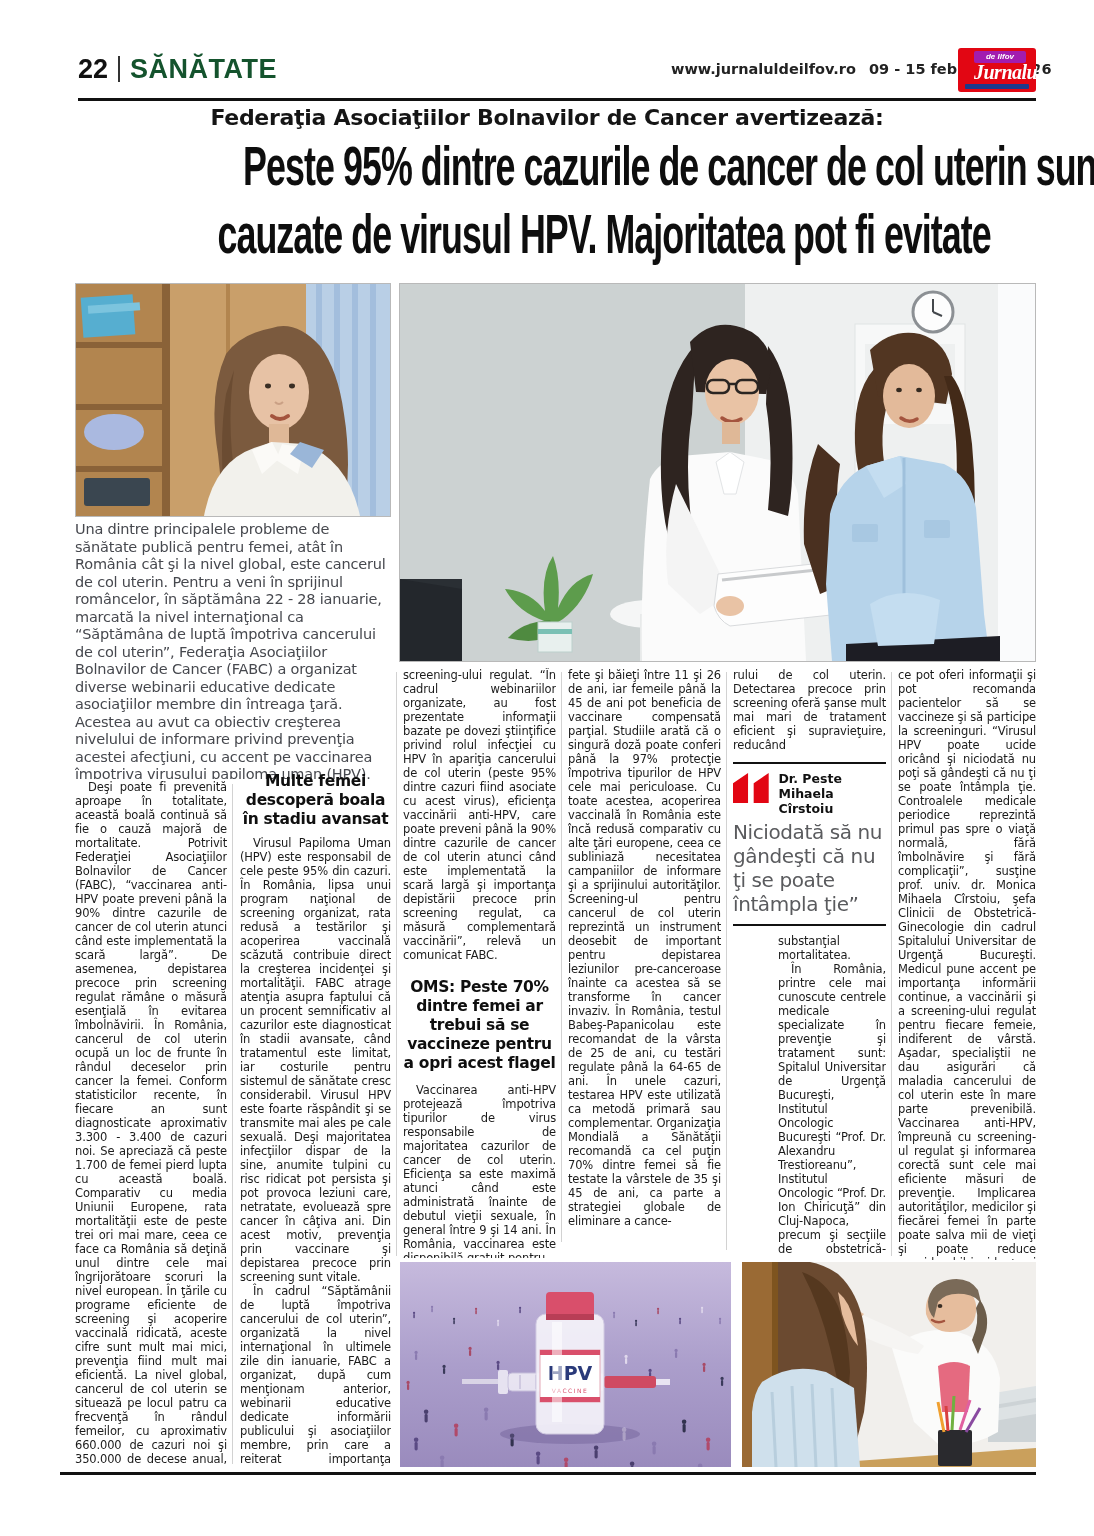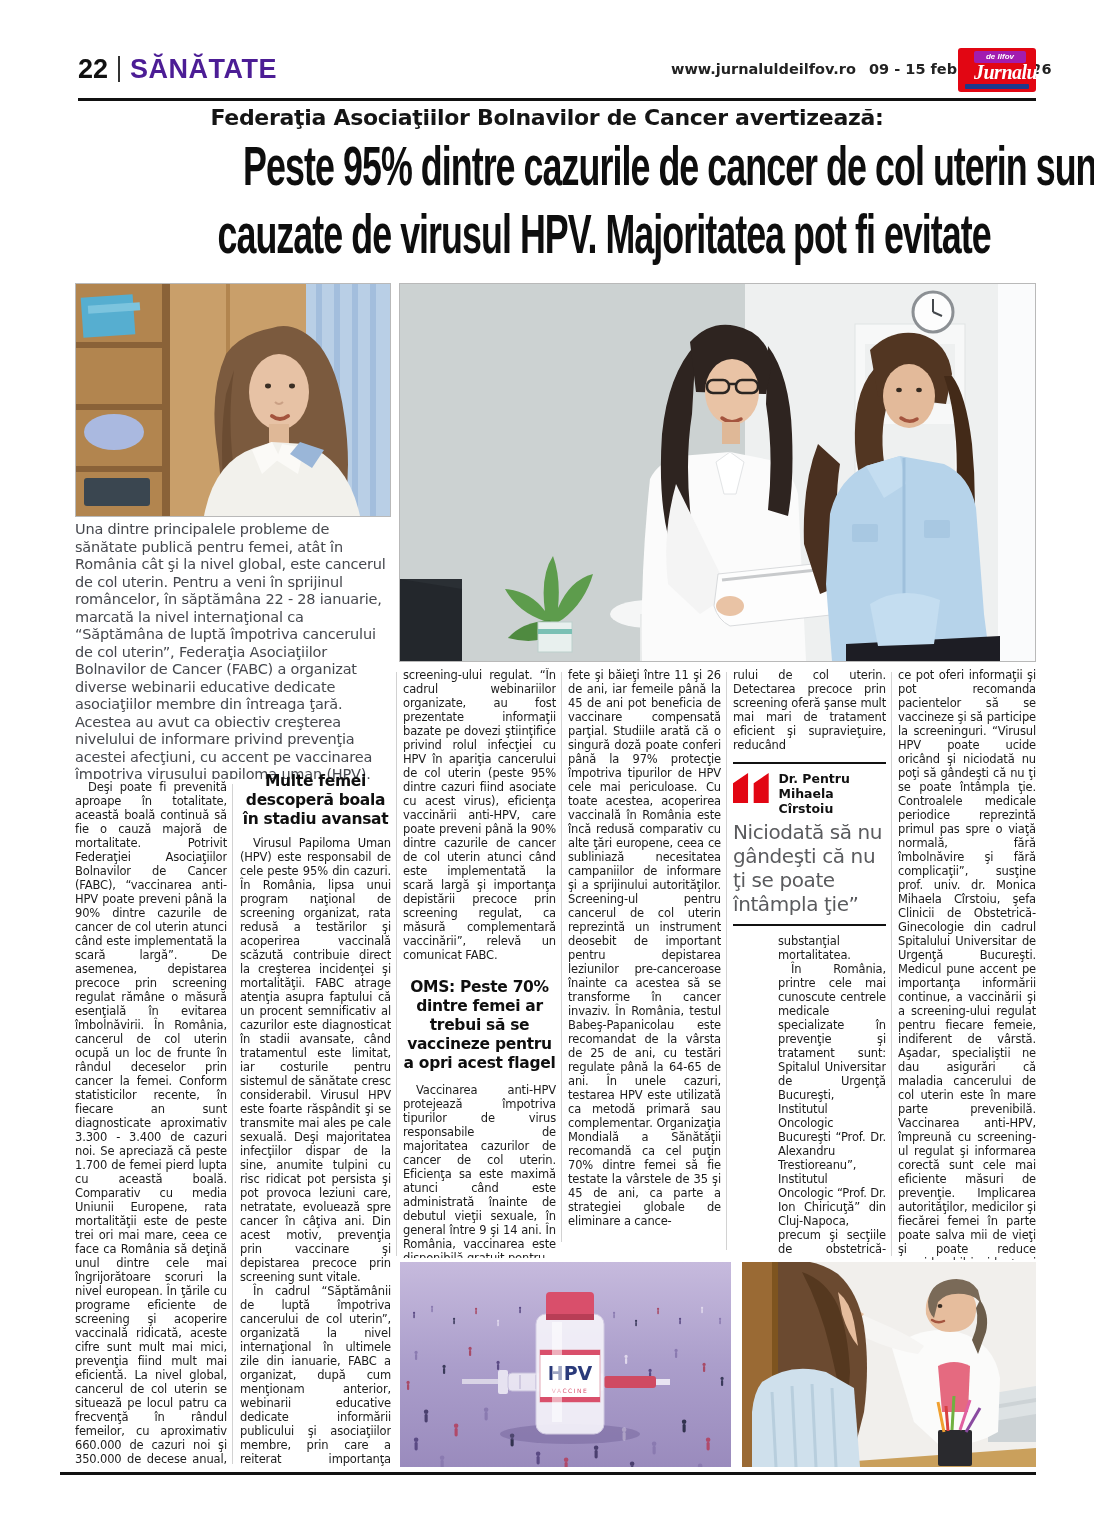--- a/index.html
+++ b/index.html
@@ -1,21 +1,21 @@
 <!DOCTYPE html>
 <html lang="ro"><head>
 <meta charset="utf-8">
 <style>
   html,body{margin:0;padding:0;background:#e8e8e8;}
   .page{position:relative;width:1094px;height:1536px;background:#ffffff;overflow:hidden;
         font-family:"DejaVu Sans",sans-serif;}
   .abs{position:absolute;}
   
   .pagenum{font:bold 27px/30px "Liberation Sans",sans-serif;color:#111;}
-  .section-title{font:bold 27px/30px "Liberation Sans",sans-serif;color:#4c1d95;letter-spacing:.5px;}
+  .section-title{font:bold 27px/30px "Liberation Sans",sans-serif;color:#14532d;letter-spacing:.5px;}
   .hdr-sep{width:2px;height:26px;background:#333;}
   .hdr-small{font:bold 14.5px/18px "DejaVu Sans",sans-serif;color:#222;margin-left:23px;}
   .rule{background:#111;}
   
   .logo-box{width:78px;height:44px;background:#e20613;border-radius:3px;position:relative;}
   .logo-region{position:absolute;left:16px;top:3px;width:52px;height:12px;background:#a21caf;border-radius:2px;
                font:bold italic 8px/12px "Liberation Sans",sans-serif;color:#fff;text-align:center;}
   .logo-name{position:absolute;left:0;right:0;top:12px;text-align:center;
              font:bold italic 20px/24px "Liberation Serif",serif;color:#fff;letter-spacing:-.5px;padding-left:16px;}
   .logo-strip{position:absolute;left:7px;bottom:3px;width:64px;height:5px;background:#1d3a8c;border-radius:1px;}
@@ -191,21 +191,21 @@
       <p>rului de col uterin. Detectarea precoce prin screening oferă şanse mult mai mari de tratament eficient şi supravieţuire, reducând</p>
     </div>
     <div style="margin-top:10px;">
       <div class="pq-rule"></div>
       <div class="pq-head">
         <svg width="42" height="34" viewBox="0 0 42 34">
           <polygon points="0,12 16,1 16,33 0,33" fill="#e20613"></polygon>
           <polygon points="22,12 38,1 38,33 22,33" fill="#e20613"></polygon>
         </svg>
         <div class="pq-name">
-          <div>Dr. Pentru</div>
+          <div>Dr. Peste</div>
           <div>Mihaela Cîrstoiu</div>
         </div>
       </div>
       <div class="pq-quote">Niciodată să nu gândeşti că nu ţi se poate întâmpla ţie”</div>
       <div class="pq-rule"></div>
     </div>
     <div class="body-text" style="margin-top:8px;margin-left:45px;">
       <p>substanţial mortalitatea.</p>
       <p class="indent">În România, printre cele mai cunoscute centrele medicale specializate în prevenţie şi tratament sunt: Spitalul Universitar de Urgenţă Bucureşti, Institutul Oncologic Bucureşti “Prof. Dr. Alexandru Trestioreanu”, Institutul Oncologic “Prof. Dr. Ion Chiricuţă” din Cluj-Napoca, precum şi secţiile de obstetrică-ginecologie din spitalele judeţene. Aici, femeile pot beneficia de teste Babeş-Papanicolau, screening HPV, consiliere pentru vaccinare şi tratamente adaptate stadiului bolii. Medicii de familie au şi ei un rol deosebit de important deoare-</p>
     </div>

